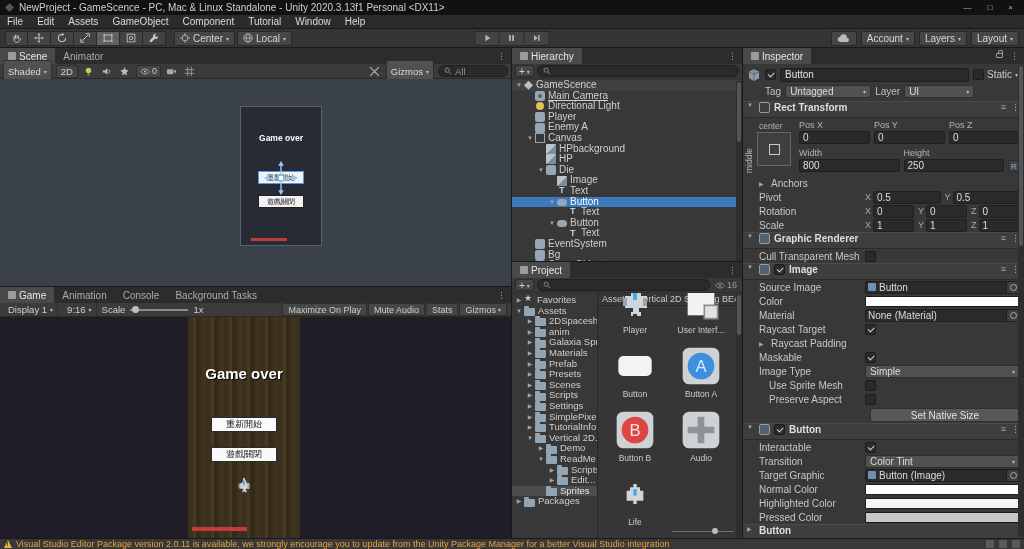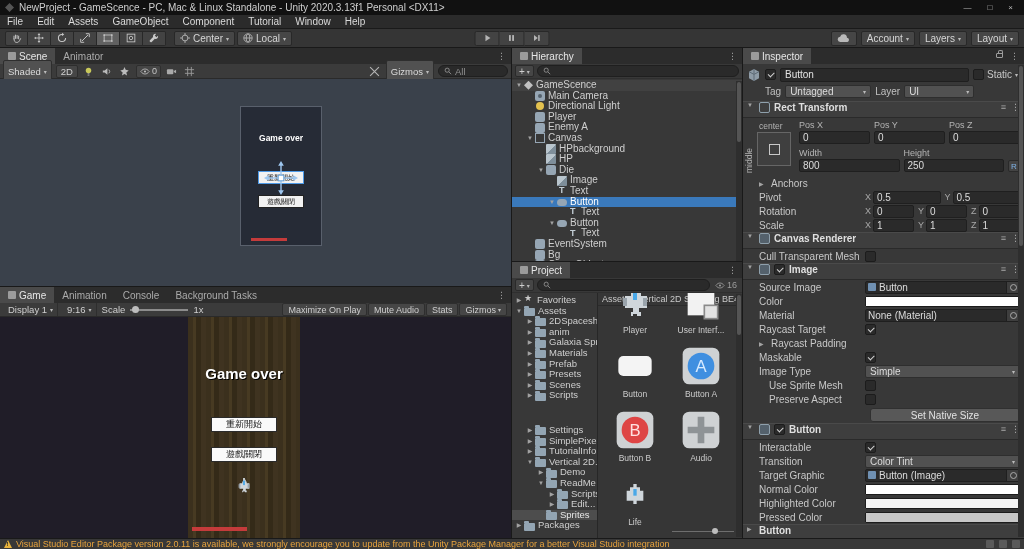--- a/index.html
+++ b/index.html
@@ -495,21 +495,21 @@
           </svg>
         <span></span>
       </div>
     </div>
     <div class="tree">
         <div class="tree-row scene-row" style="padding-left: 2px;">
           <span class="tri">▼</span>
           <span class="obj-icon unity-scene-icon"></span>
           <span class="row-label">GameScence</span>
         </div>
-        <div class="tree-row" style="padding-left: 13px;">
+        <div class="tree-row" style="padding-left: 13px; text-decoration: underline;">
           <span class="tri"></span>
           <span class="obj-icon camera-icon"></span>
           <span class="row-label">Main Camera</span>
         </div>
         <div class="tree-row" style="padding-left: 13px;">
           <span class="tri"></span>
           <span class="obj-icon light-icon"></span>
           <span class="row-label">Directional Light</span>
         </div>
         <div class="tree-row" style="padding-left: 13px;">
@@ -668,21 +668,21 @@
           <div class="tree-row" style="padding-left: 13px;">
             <span class="tri">▶</span>
             <span class="obj-icon folder-icon"></span>
             <span class="row-label">Scenes</span>
           </div>
           <div class="tree-row" style="padding-left: 13px;">
             <span class="tri">▶</span>
             <span class="obj-icon folder-icon"></span>
             <span class="row-label">Scripts</span>
           </div>
-          <div class="tree-row" style="padding-left: 13px; margin-top: 24px;">
+          <div class="tree-row" style="padding-left: 13px;">
             <span class="tri">▶</span>
             <span class="obj-icon folder-icon"></span>
             <span class="row-label">Settings</span>
           </div>
           <div class="tree-row" style="padding-left: 13px;">
             <span class="tri">▶</span>
             <span class="obj-icon folder-icon"></span>
             <span class="row-label">SimplePixel...</span>
           </div>
           <div class="tree-row" style="padding-left: 13px;">
@@ -933,21 +933,21 @@
           </div>
         <div class="axis">
             <span class="axis-l">Z</span>
             <div class="num-field">1</div>
           </div>
       </div>
 
       <div class="comp-hd">
         <span class="fold">▼</span>
         <span class="comp-icon fill"></span>
-        <span>Canvas Renderer</span>
+        <span>Graphic Renderer</span>
         <span class="hd-icons">
             <span>≡</span>
             <span>⋮</span>
           </span>
       </div>
       <div class="insp-row">
         <span class="insp-label">Cull Transparent Mesh</span>
         <span class="cb"></span>
       </div>
 

